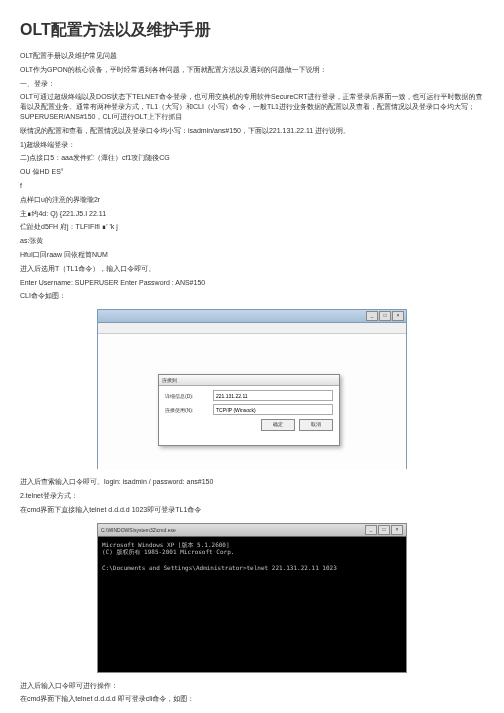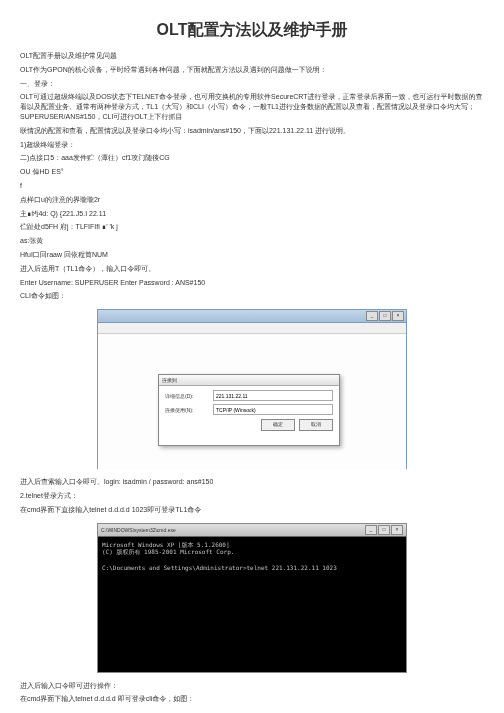--- a/index.html
+++ b/index.html
@@ -9,21 +9,20 @@
     margin: 0;
     padding: 20px;
     width: 504px;
     box-sizing: border-box;
     background: #fff;
   }
   h1 {
     font-size: 16px;
     font-weight: bold;
     margin: 0 0 10px 0;
-    text-align: center;
   }
   p {
     margin: 4px 0;
     line-height: 1.4;
     font-size: 7px;
   }
   .screenshot {
     width: 310px;
     height: 160px;
     margin: 8px auto;

